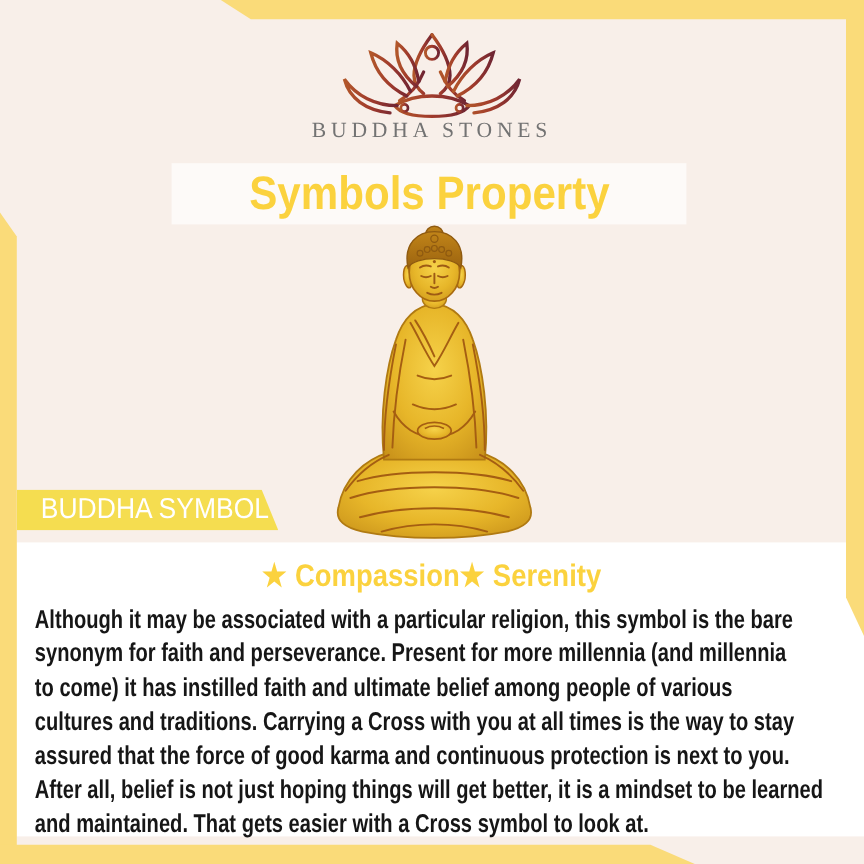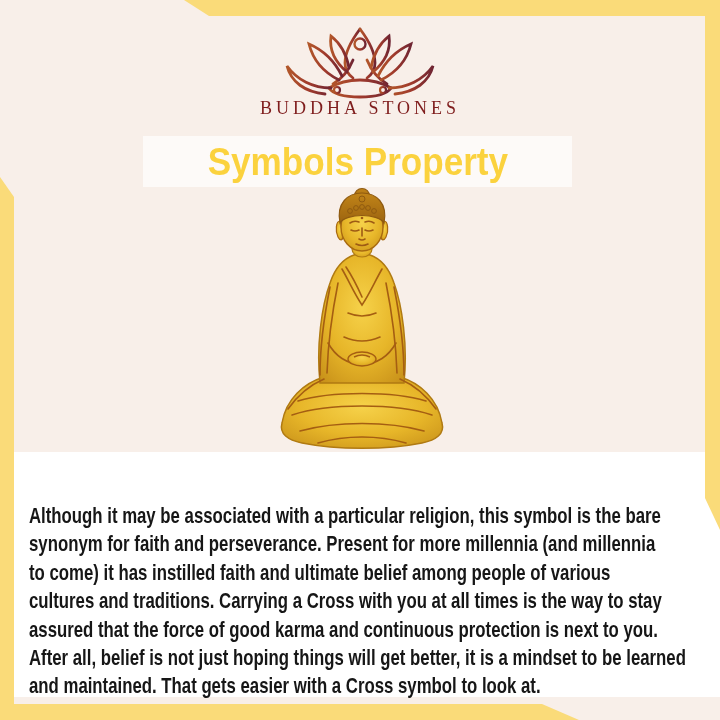--- a/index.html
+++ b/index.html
@@ -7,21 +7,21 @@
     position:relative;width:720px;height:720px;overflow:hidden;
     background:#f8efe9;font-family:"Liberation Sans",sans-serif;
   }
   
   #frame{position:absolute;left:0;top:0;width:720px;height:720px;z-index:6;pointer-events:none;}
   
   #lotus{position:absolute;left:285px;top:26px;width:150px;height:74px;z-index:2;}
   .brand-line{position:absolute;left:0;top:98px;width:720px;text-align:center;z-index:2;}
   .brand-line span{
     font-family:"Liberation Serif",serif;font-size:18px;font-weight:400;
-    letter-spacing:4px;color:#7f1d1d;
+    letter-spacing:4px;color:#737373;
   }
   
   .title-box{
     position:absolute;left:143px;top:136px;width:429px;height:51px;
     background:#fdfaf8;display:flex;align-items:center;justify-content:center;z-index:2;
   }
   .title-box span{
     display:inline-block;transform:scaleX(.9);font-weight:700;font-size:39px;
     color:#fbd23e;letter-spacing:0;white-space:nowrap;
   }
@@ -159,23 +159,29 @@
       <path d="M130,192 C144,198 156,208 166,222"></path>
       <path d="M28,214 C60,204 124,204 156,214"></path>
       <path d="M22,228 C58,216 126,216 162,228"></path>
       <path d="M30,244 C66,234 118,234 154,244"></path>
       <path d="M48,256 C76,248 108,248 136,256"></path>
     </g>
     <ellipse cx="92" cy="172" rx="14" ry="7" fill="url(#gold)" stroke="#a55e12" stroke-width="1.4"></ellipse>
     <path d="M84,170 q8,-4 16,0" stroke="#a55e12" stroke-width="1.4" fill="none"></path>
   </svg>
 
+  <div class="symbol-ribbon">
+    <span>BUDDHA SYMBOL</span>
+  </div>
 
   <div class="panel"></div>
 
+  <div class="panel-heading">
+    <span class="inner"><span class="star">★</span><span>Compassion</span><span>★</span><span class="w2">Serenity</span></span>
+  </div>
 
   <div class="body-text">Although it may be associated with a particular religion, this symbol is the bare
 synonym for faith and perseverance. Present for more millennia (and millennia
 to come) it has instilled faith and ultimate belief among people of various
 cultures and traditions. Carrying a Cross with you at all times is the way to stay
 assured that the force of good karma and continuous protection is next to you.
 After all, belief is not just hoping things will get better, it is a mindset to be learned
 and maintained. That gets easier with a Cross symbol to look at.</div>
 
 </div>

